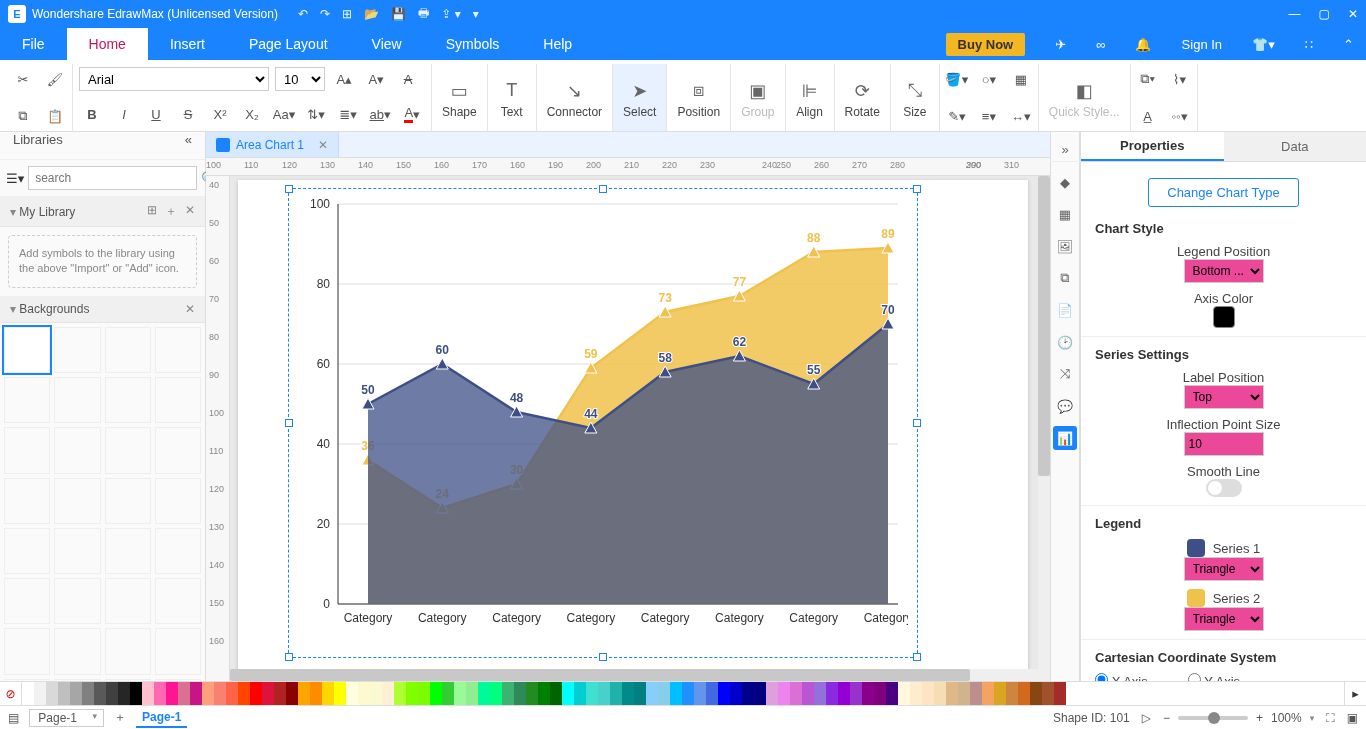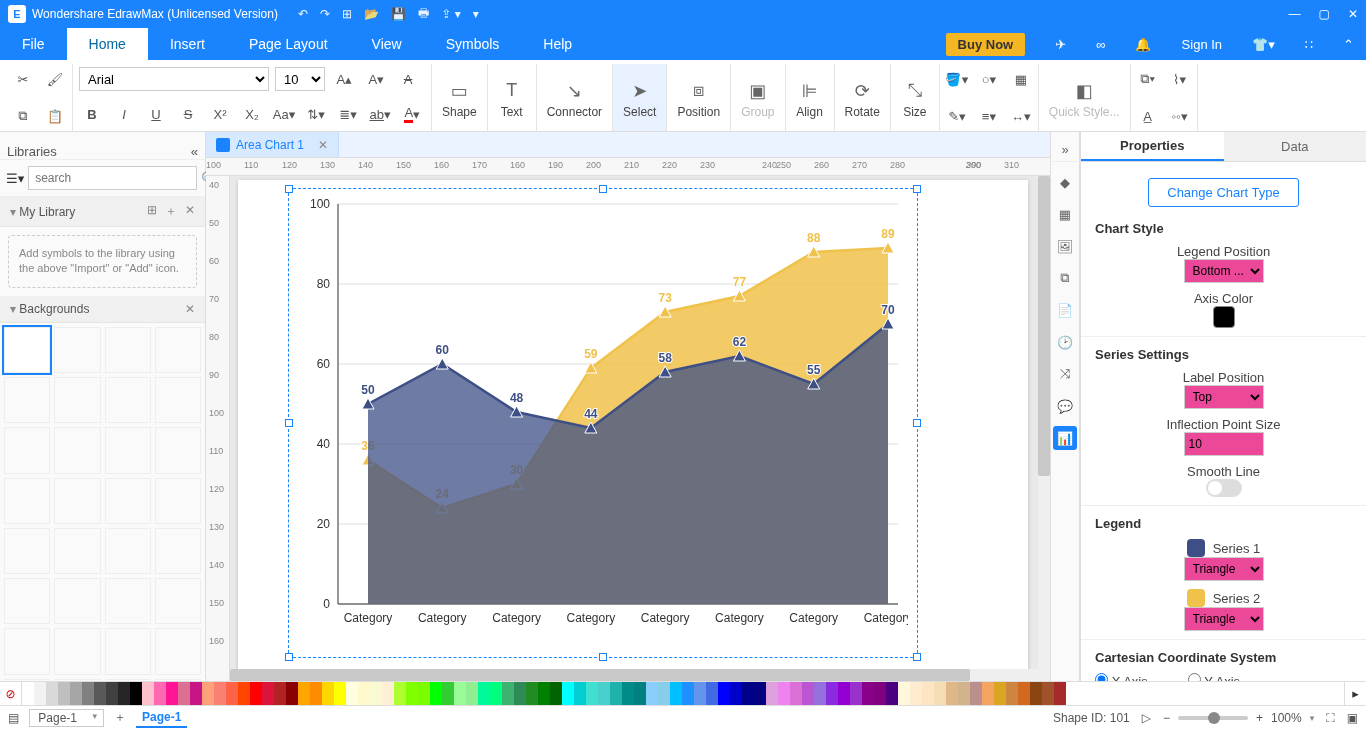--- a/index.html
+++ b/index.html
@@ -11,21 +11,21 @@
 .titlebar .title { flex: 0 0 auto; }
 .titlebar .qat { display: flex; gap: 12px; margin-left: 20px; align-items: center; }
 .titlebar .qat span { opacity: .9; cursor: pointer; }
 .titlebar .spacer { flex: 1; }
 .titlebar .wincontrols { display: flex; gap: 18px; }
 .titlebar .wincontrols span { cursor: pointer; }
 
 
 .menubar { height: 32px; background: #1a84ff; display: flex; align-items: stretch; color: #fff; }
 .menubar .tab { padding: 0 22px; display: flex; align-items: center; font-size: 14px; cursor: pointer; }
-.menubar .tab.active { background: #fff; color: #0369a1; }
+.menubar .tab.active { background: #fff; color: #be185d; }
 .menubar .mspacer { flex: 1; }
 .menubar .right { display: flex; align-items: center; gap: 30px; padding-right: 12px; }
 .menubar .buy { background: #f5b623; color: #333; padding: 4px 12px; border-radius: 2px; font-weight: bold; font-size: 13px; cursor:pointer; }
 .menubar .right span.ic { cursor:pointer; }
 
 
 .ribbon { height: 72px; border-bottom: 1px solid #ddd; display: flex; align-items: stretch; padding: 4px 6px 0; gap: 0; }
 .ribbon .group { display: flex; flex-direction: column; justify-content: space-between; padding: 2px 6px 4px; border-right: 1px solid #e5e5e5; }
 .ribbon .group.tight { padding: 2px 4px; }
 .ribbon .row { display: flex; align-items: center; gap: 6px; }
@@ -34,21 +34,21 @@
 .ribbon .biggroup { display:flex; flex-direction:column; align-items:center; justify-content:center; padding: 0 10px; border-right: 1px solid #e5e5e5; cursor:pointer; color:#444; font-size:12px; }
 .ribbon .biggroup .bigicon { width:28px; height:28px; display:flex; align-items:center; justify-content:center; font-size:18px; color:#666; }
 .ribbon .biggroup.selected { background:#e8f1ff; }
 .ribbon .biggroup.disabled { color:#bbb; }
 
 
 .main { display: flex; height: calc(729px - 28px - 32px - 72px - 24px - 24px); }
 
 
 .leftpanel { width: 206px; border-right: 1px solid #ddd; display:flex; flex-direction:column; background:#fafafa; }
-.leftpanel .hdr { height: 28px; display:flex; align-items:flex-end; padding: 0 7px; font-size:13px; color:#555; border-bottom:1px solid #eee; justify-content:space-between; }
+.leftpanel .hdr { height: 28px; display:flex; align-items:flex-start; padding: 0 13px; font-size:13px; color:#555; border-bottom:1px solid #eee; justify-content:space-between; }
 .leftpanel .searchrow { display:flex; align-items:center; padding: 6px; gap:4px; border-bottom:1px solid #eee; }
 .leftpanel .searchrow input { flex:1; height:24px; border:1px solid #ccc; padding:0 6px; font-size:12px; }
 .leftpanel .section { padding: 6px 10px; background:#f0f0f0; font-size:12px; color:#555; display:flex; align-items:center; justify-content:space-between; border-bottom:1px solid #e5e5e5; }
 .leftpanel .libhint { margin: 8px; padding: 10px; border:1px dashed #ccc; border-radius:4px; font-size:11px; color:#888; line-height:1.4; }
 .leftpanel .thumbs { flex:1; overflow:auto; padding:4px; display:grid; grid-template-columns: repeat(4, 1fr); gap:4px; }
 .leftpanel .thumbs .th { aspect-ratio:1; background:#fafafa; border:1px solid #eee; }
 .leftpanel .thumbs .th.sel { outline:2px solid #1a84ff; background:#fff; }
 
 
 .canvaswrap { flex:1; display:flex; flex-direction:column; min-width:0; }

